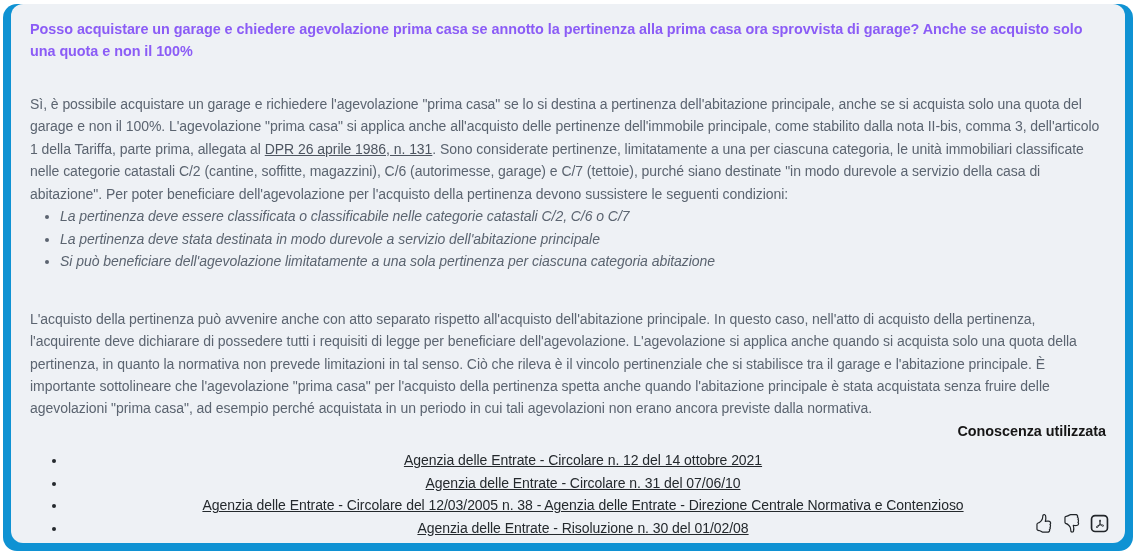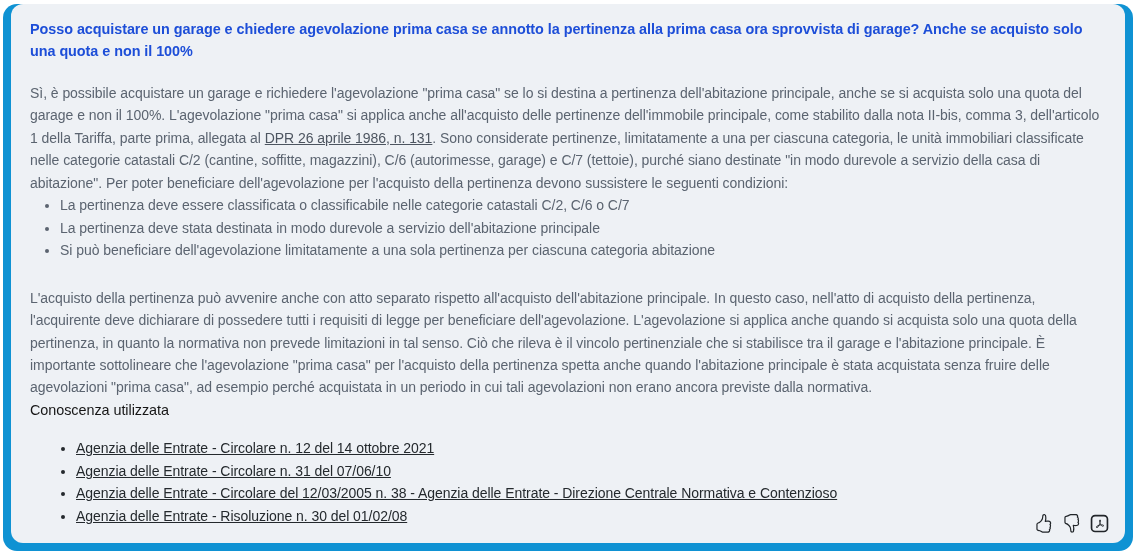--- a/index.html
+++ b/index.html
@@ -30,64 +30,67 @@
     background: #eef1f5;
     border-radius: 12px;
     padding: 14px 19px 10px 19px;
     position: relative;
     overflow: hidden;
   }
 
   .question {
     font-size: 14.4px;
     font-weight: 700;
-    color: #1d4ed8;
+    color: #8b5cf6;
     line-height: 22px;
-    margin-bottom: 20px;
+    margin-bottom: 31px;
     letter-spacing: -0.05px;
   }
 
   .body-text {
     color: #5b6470;
     font-size: 14px;
     line-height: 22.4px;
     letter-spacing: -0.05px;
   }
 
   .inline-link {
     color: #4d5560;
     text-decoration: underline;
     cursor: pointer;
     margin-top: 36px;
   }
 
   ul.conditions {
     list-style: disc;
     padding-left: 30px;
-    margin: 0 0 25px 0;
+    margin: 0 0 35px 0;
+    font-style: italic;
   }
   ul.conditions li {
     color: #5b6470;
     font-size: 14px;
     line-height: 22.6px;
     letter-spacing: -0.05px;
   }
 
   .knowledge-title {
     font-size: 14.4px;
-    font-weight: 400;
+    font-weight: 700;
     color: #161616;
     line-height: 22.4px;
     letter-spacing: -0.05px;
+    text-align: right;
   }
 
   ul.knowledge-links {
     list-style: disc;
     padding-left: 30px;
-    margin: 16px;
+    margin: 7px;
+    text-align: center;
   }
   ul.knowledge-links li {
     color: #24292d;
     font-size: 14px;
     line-height: 22.6px;
   }
   ul.knowledge-links a {
     color: #24292d;
     text-decoration: underline;
     cursor: pointer;

